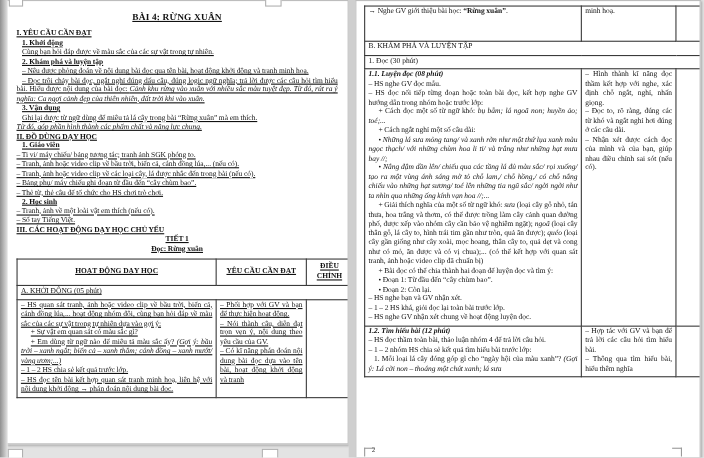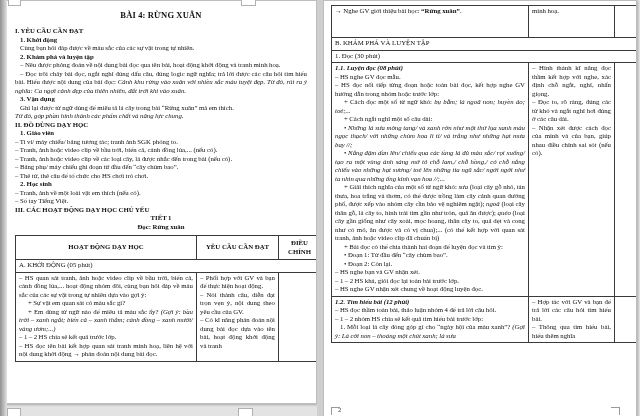--- a/index.html
+++ b/index.html
@@ -6,21 +6,21 @@
   body{
     width:640px;height:416px;overflow:hidden;position:relative;
     background:#e3e3e3;
     font-family:"Liberation Serif","DejaVu Serif",serif;
     color:#111;
   }
   .edge-shade{position:absolute;left:0;top:0;width:7px;height:416px;
     background:linear-gradient(to right,#909090,#e3e3e3);z-index:5;}
   .page{position:absolute;top:0;background:#fff;border:1px solid #bdbdbd;
     box-sizing:border-box;overflow:hidden;box-shadow:1px 1px 2px rgba(0,0,0,.25);}
-  .page1{left:5px;width:312px;height:404px;padding:5px 9px 0 9px;}
+  .page1{left:5px;width:312px;height:404px;padding:5px 9px 0 9px;text-decoration:underline;}
   .page2{left:323px;width:314px;height:416px;padding:4px 6px 0 7px;border-bottom:none;}
   .gap{position:absolute;left:317px;top:0;width:6px;height:416px;background:#cfcfcf;z-index:4;}
 
   .para{font-size:6.8px;line-height:8.5px;text-align:justify;word-spacing:-0.2px;}
   .para.ctr{text-align:center;}
   .para.h{font-weight:700;}
   .para.hi{font-weight:700;font-style:italic;}
   .para.it{font-style:italic;}
   .para.t1{text-indent:5px;}
   .para.t2{text-indent:9px;}

